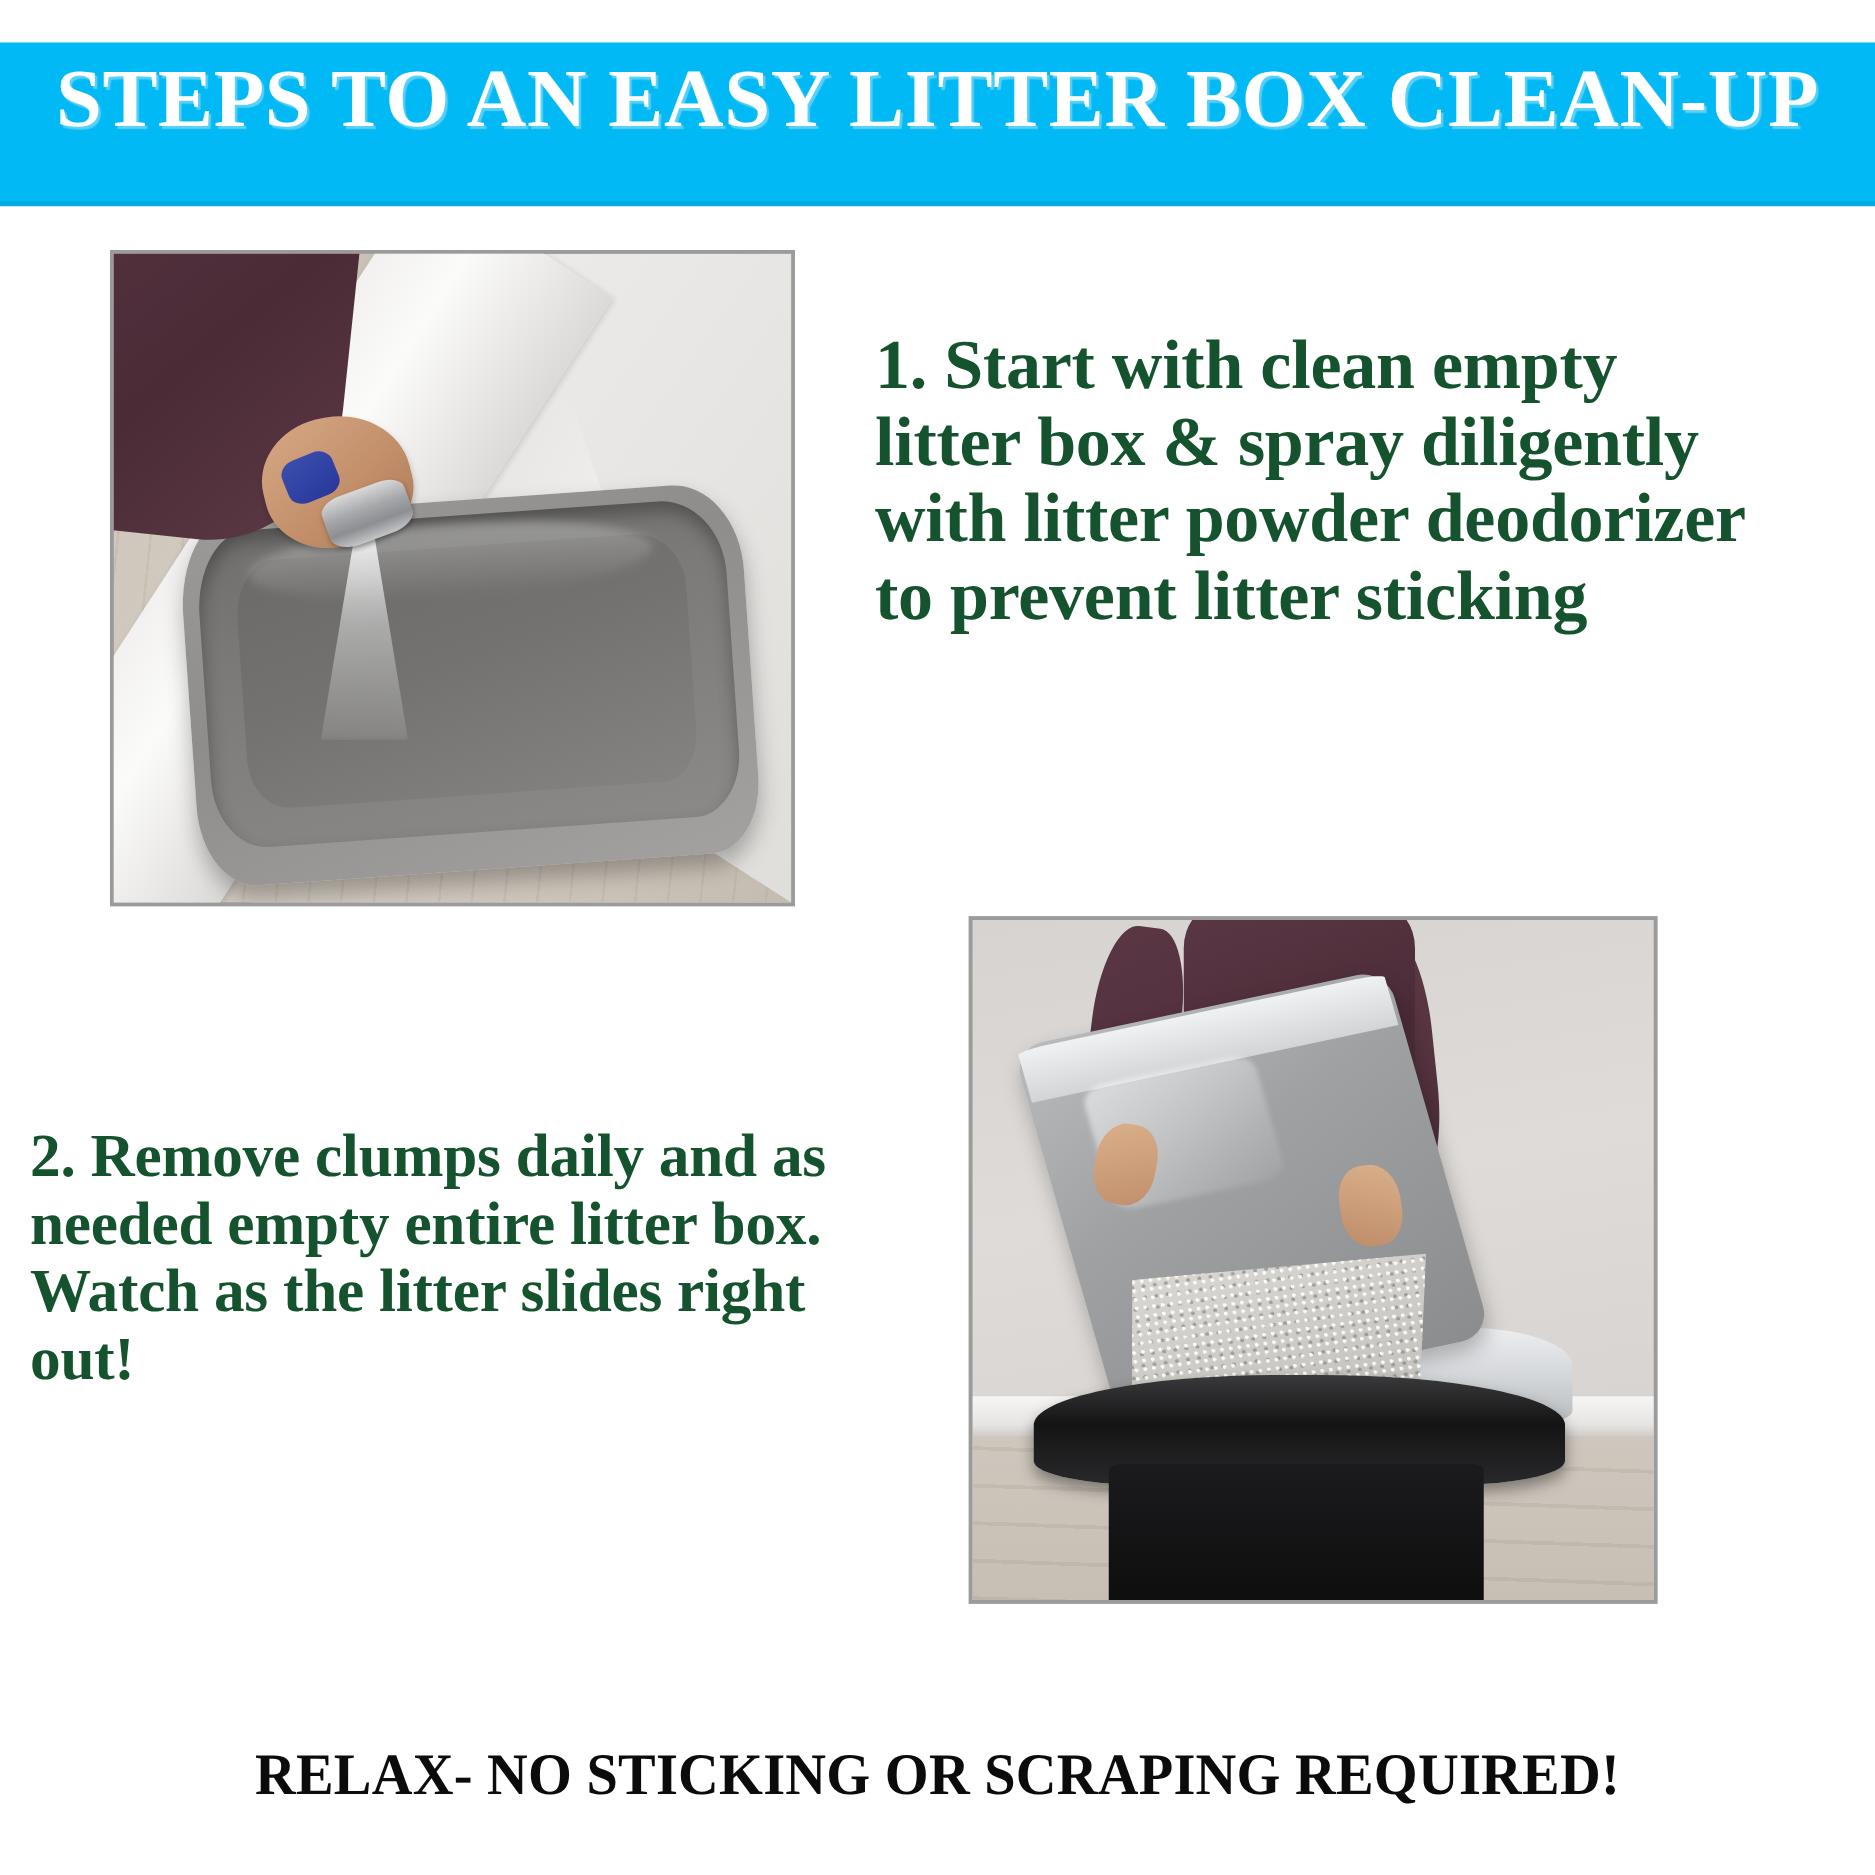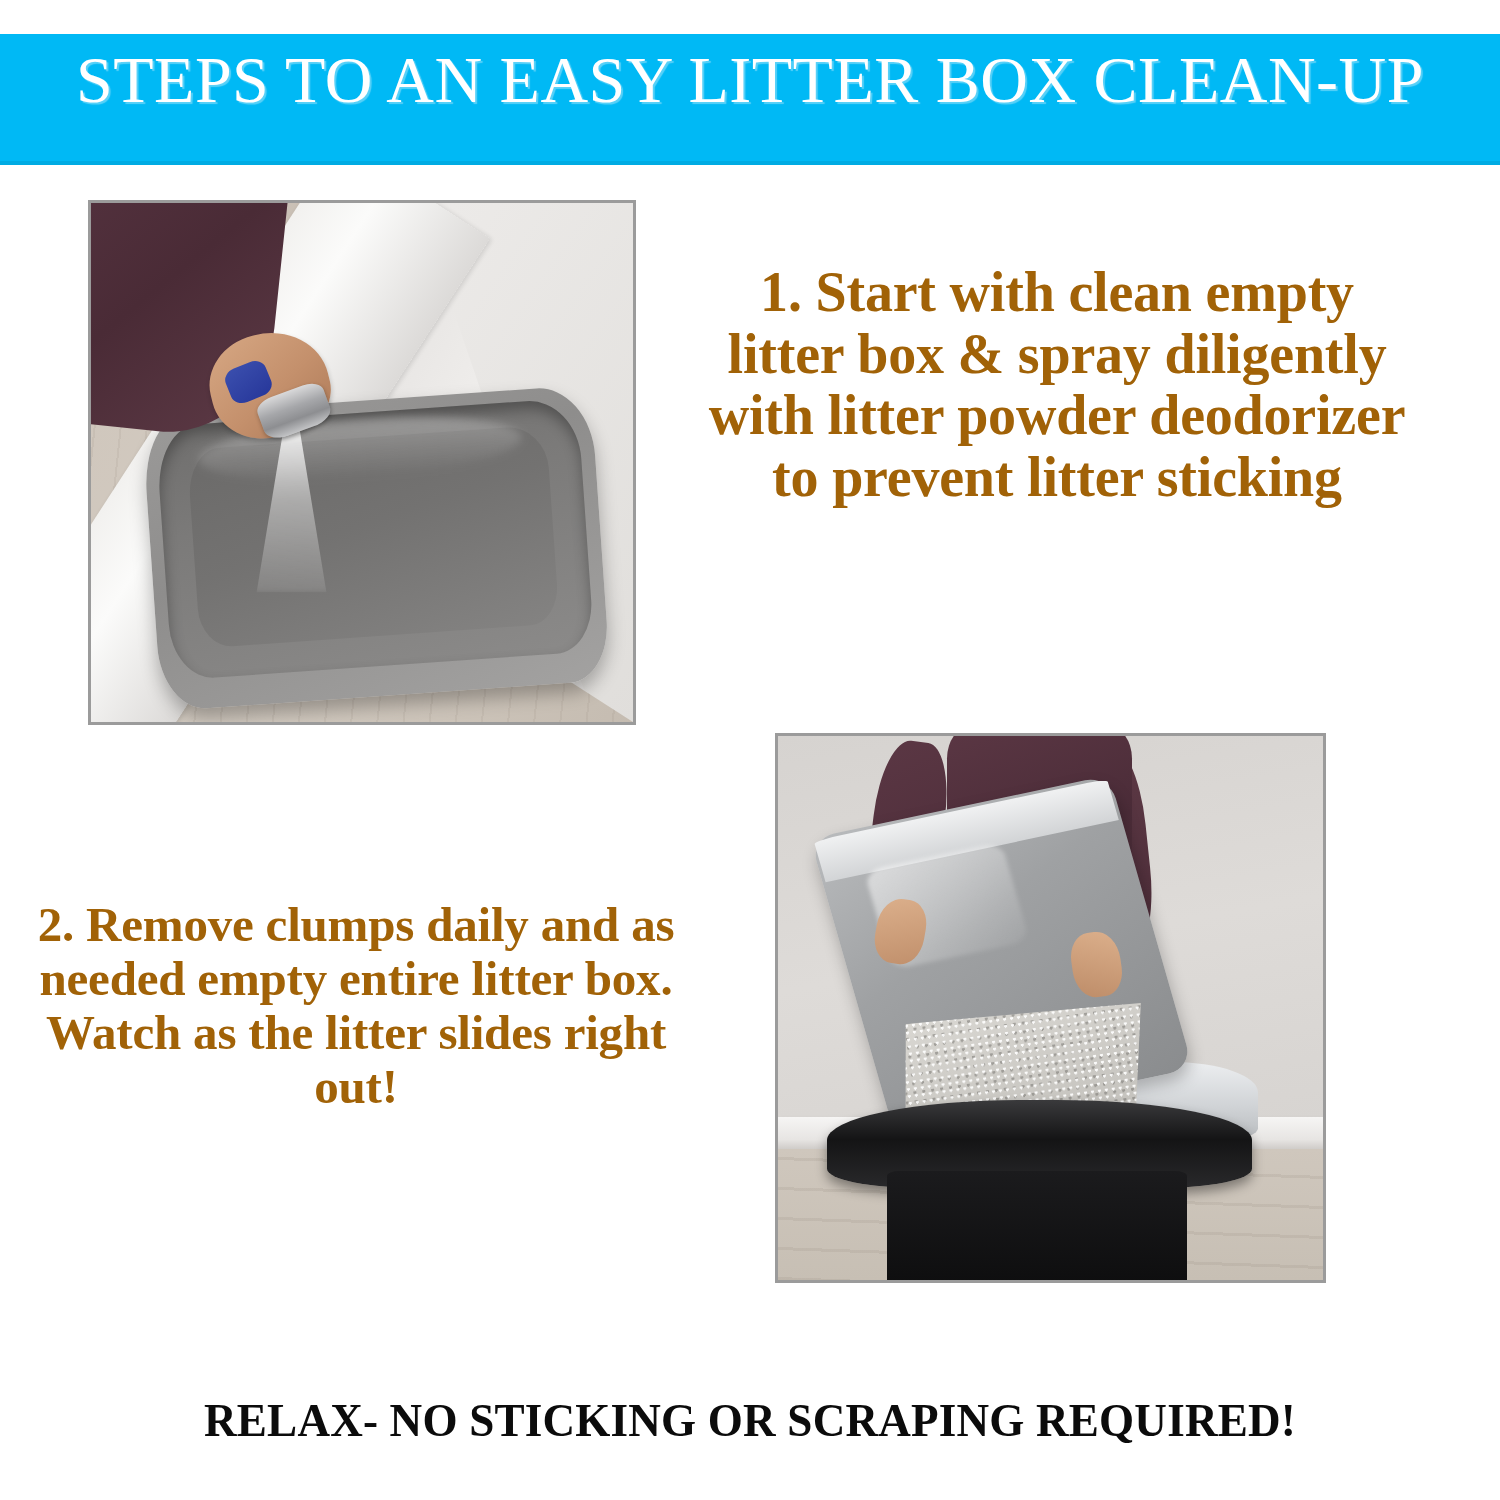--- a/index.html
+++ b/index.html
@@ -32,21 +32,21 @@
     box-shadow: inset 0 -4px 0 rgba(0,0,0,0.07);
   }
   .banner-title {
     position: absolute;
     left: 0;
     top: 6px;
     width: 1500px;
     text-align: center;
     color: #ffffff;
     font-family: "Liberation Serif", "DejaVu Serif", serif;
-    font-weight: 400;
+    font-weight: 700;
     font-size: 66px;
     letter-spacing: 0.5px;
     line-height: 80px;
     white-space: nowrap;
     text-shadow: 2px 2px 1px rgba(255,255,255,0.35);
   }
 
   
   .photo {
     position: absolute;
@@ -382,24 +382,23 @@
     top: 80%;
     width: 55%;
     height: 22%;
     background: linear-gradient(180deg,#1b1b1d 0%, #0d0d0e 100%);
     border-radius: 4% 4% 6% 6%;
   }
 
   
   .step-text {
     position: absolute;
-    color: #a16207;
+    color: #14532d;
     font-family: "Liberation Serif", "DejaVu Serif", serif;
     font-weight: 700;
-    text-align: center;
     line-height: 1.10;
     letter-spacing: -0.2px;
   }
   #step1-text {
     left: 700px;
     top: 262px;
     width: 714px;
     font-size: 56px;
   }
   #step2-text {

